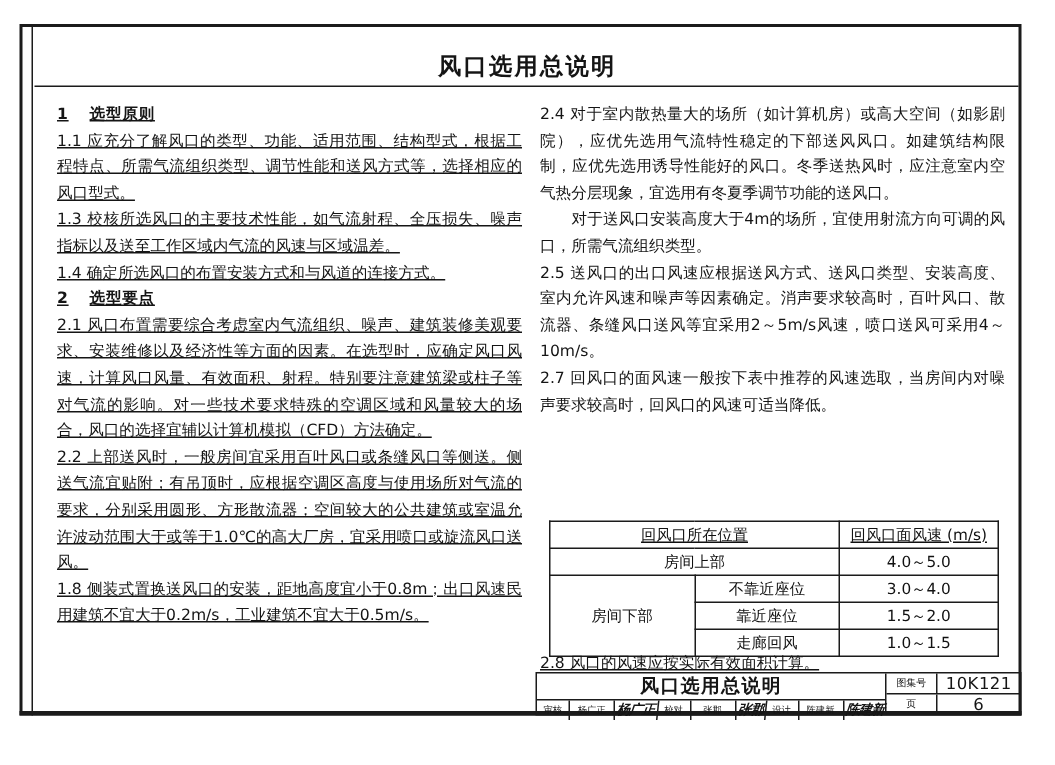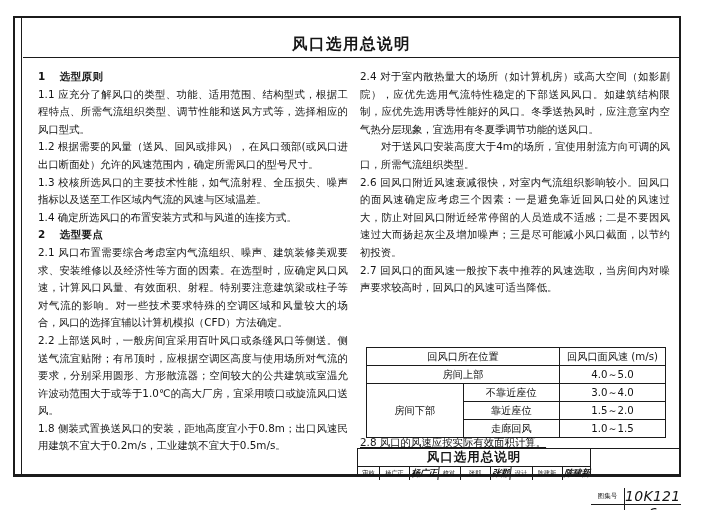--- a/index.html
+++ b/index.html
@@ -62,21 +62,21 @@
 
   
   .col {
     position: absolute;
     top: 68px;
     width: 310px;
     font-size: 10.4px;
     line-height: 17.6px;
     text-align: justify;
   }
-  .col-left  { left: 38px; }
+  .col-left  { left: 38px; text-decoration: underline; }
   .col-right { left: 360px; }
 
   .p         { margin: 0; }
   .sec-head  {
     margin: 0;
     font-weight: bold;
     letter-spacing: 0.5px;
   }
   .sec-head .sec-num { margin-right: 14px; }
   .indent    { text-indent: 21px; }
@@ -93,21 +93,21 @@
   }
   .vel-table td {
     border: 1.1px solid #1b1b1b;
     text-align: center;
     padding: 1.5px 2px;
     height: 14px;
     color: #111;
   }
   .vel-table .outer-l { border-left-width: 1.8px; }
   .vel-table .outer-r { border-right-width: 1.8px; margin-left: 24px; }
-  .vel-table tr:first-child td { border-top-width: 1.8px; }
+  .vel-table tr:first-child td { border-top-width: 1.8px; text-decoration: underline; }
   .vel-table tr:last-child td  { border-bottom-width: 1.8px; }
 
   .post-table-note {
     position: absolute;
     left: 360px;
     top: 434px;
     width: 310px;
     font-size: 10.4px;
     line-height: 17.6px;
     text-decoration: underline;
@@ -173,68 +173,66 @@
   .tb-right {
     flex: 1 1 auto;
     display: flex;
     flex-direction: column;
   }
   .tb-rrow {
     flex: 1 1 50%;
     display: flex;
     align-items: stretch;
   }
-  .tb-rrow:first-child { border-bottom: 1.4px solid #1b1b1b; margin-top: 39px; }
+  .tb-rrow:first-child { border-bottom: 1.4px solid #1b1b1b; }
   .tb-rlabel {
     flex: 0 0 34px;
     display: flex;
     align-items: center;
     justify-content: center;
     font-size: 6.6px;
     border-right: 1.4px solid #1b1b1b;
     box-sizing: border-box;
     white-space: nowrap;
   }
   .tb-rvalue {
     flex: 1 1 auto;
     display: flex;
     align-items: center;
     justify-content: center;
-    font-size: 14px;
+    font-size: 11px;
     letter-spacing: 0.3px;
-    font-style: italic;
   }
 </style>
 </head>
 <body>
 
 <div id="sheet">
 
   <div class="frame-outer"></div>
   <div class="frame-inner-left"></div>
   <div class="frame-bottom-thick"></div>
 
   <div class="doc-title">风口选用总说明</div>
   <div class="title-rule"></div>
 
   <div class="col col-left" id="col-left">
       <div class="sec-head"><span class="sec-num">1</span><span>选型原则</span></div>
       <div class="p">1.1 应充分了解风口的类型、功能、适用范围、结构型式，根据工程特点、所需气流组织类型、调节性能和送风方式等，选择相应的风口型式。</div>
-      <div class="p">1.2 根据需要的风量（送风、回风或排风），在风口颈部(或风口进出口断面处）允许的风速范围内，确定所需风口的型号尺寸。</div>
       <div class="p">1.3 校核所选风口的主要技术性能，如气流射程、全压损失、噪声指标以及送至工作区域内气流的风速与区域温差。</div>
       <div class="p">1.4 确定所选风口的布置安装方式和与风道的连接方式。</div>
       <div class="sec-head"><span class="sec-num">2</span><span>选型要点</span></div>
       <div class="p">2.1 风口布置需要综合考虑室内气流组织、噪声、建筑装修美观要求、安装维修以及经济性等方面的因素。在选型时，应确定风口风速，计算风口风量、有效面积、射程。特别要注意建筑梁或柱子等对气流的影响。对一些技术要求特殊的空调区域和风量较大的场合，风口的选择宜辅以计算机模拟（CFD）方法确定。</div>
       <div class="p">2.2 上部送风时，一般房间宜采用百叶风口或条缝风口等侧送。侧送气流宜贴附；有吊顶时，应根据空调区高度与使用场所对气流的要求，分别采用圆形、方形散流器；空间较大的公共建筑或室温允许波动范围大于或等于1.0℃的高大厂房，宜采用喷口或旋流风口送风。</div>
       <div class="p">1.8 侧装式置换送风口的安装，距地高度宜小于0.8m；出口风速民用建筑不宜大于0.2m/s，工业建筑不宜大于0.5m/s。</div>
     </div>
   <div class="col col-right" id="col-right">
       <div class="p">2.4 对于室内散热量大的场所（如计算机房）或高大空间（如影剧院），应优先选用气流特性稳定的下部送风风口。如建筑结构限制，应优先选用诱导性能好的风口。冬季送热风时，应注意室内空气热分层现象，宜选用有冬夏季调节功能的送风口。</div>
       <div class="p indent">对于送风口安装高度大于4m的场所，宜使用射流方向可调的风口，所需气流组织类型。</div>
-      <div class="p">2.6 回风口附近风速衰减很快，对室内气流组织影响较小。回风口的面风速确定应考虑三个因素：一是避免靠近回风口处的风速过大，防止对回风口附近经常停留的人员造成不适感；二是不要因风速过大而扬起灰尘及增加噪声；三是尽可能减小风口截面，以节约初投资。</div>
+      <div class="p">2.5 送风口的出口风速应根据送风方式、送风口类型、安装高度、室内允许风速和噪声等因素确定。消声要求较高时，百叶风口、散流器、条缝风口送风等宜采用2～5m/s风速，喷口送风可采用4～10m/s。</div>
       <div class="p">2.7 回风口的面风速一般按下表中推荐的风速选取，当房间内对噪声要求较高时，回风口的风速可适当降低。</div>
     </div>
 
   <table class="vel-table">
     <tbody id="vel-table-body">
         <tr>
           <td colspan="2" class="outer-l" style="width: 188px;">回风口所在位置</td>
           <td class="outer-r">回风口面风速 (m/s)</td>
         </tr>
         <tr>

